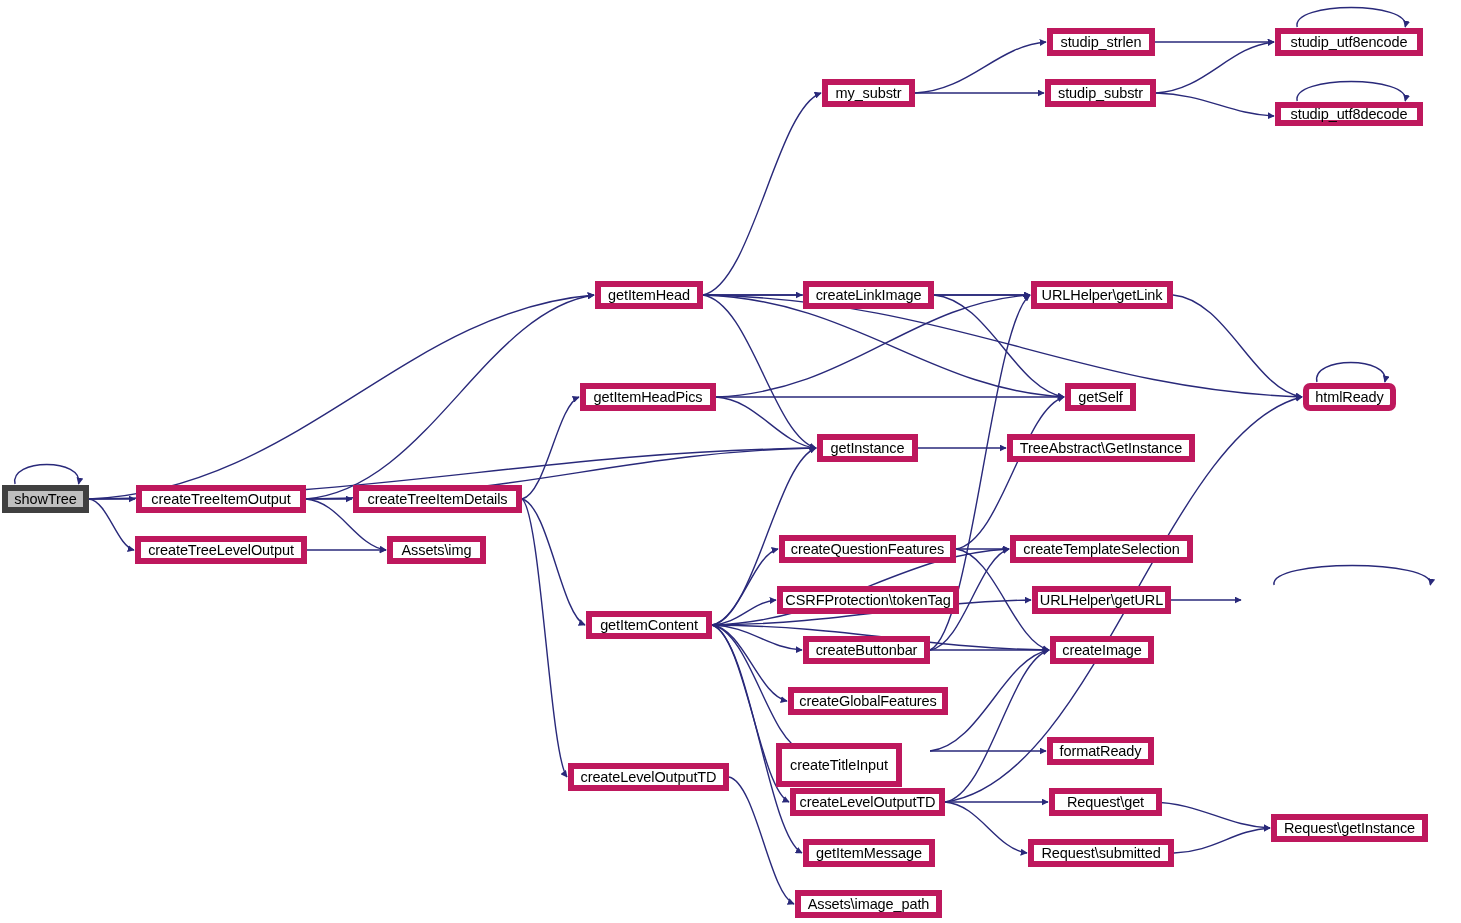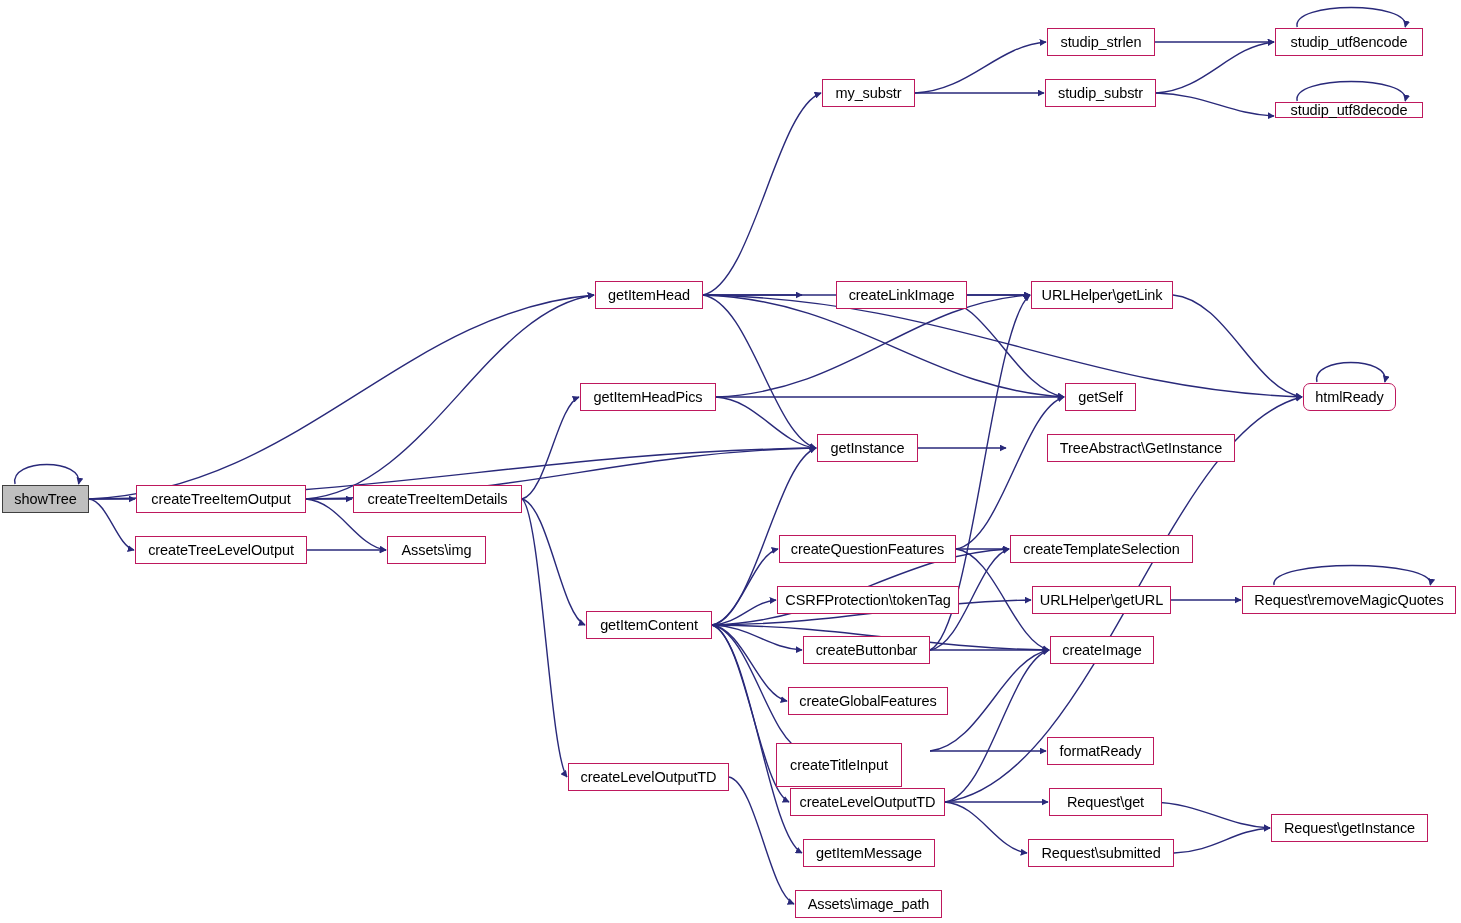--- a/index.html
+++ b/index.html
@@ -26,21 +26,21 @@
   #node-layer {
     position: absolute;
     left: 0;
     top: 0;
     width: 1461px;
     height: 923px;
   }
   .node {
     position: absolute;
     box-sizing: border-box;
-    border: 1px solid #be185d;
+    border: 6px solid #be185d;
     background: #ffffff;
     color: #000000;
     font-size: 14.5px;
     line-height: 1;
     display: flex;
     align-items: center;
     justify-content: center;
     white-space: nowrap;
     letter-spacing: -0.1px;
   }
@@ -152,21 +152,21 @@
       </div>
       <div class="node" style="left: 586px; top: 611px; width: 126px; height: 28px;">
         <span class="node-label">getItemContent</span>
       </div>
       <div class="node" style="left: 568px; top: 763px; width: 161px; height: 28px;">
         <span class="node-label">createLevelOutputTD</span>
       </div>
       <div class="node" style="left: 822px; top: 79px; width: 93px; height: 28px;">
         <span class="node-label">my_substr</span>
       </div>
-      <div class="node" style="left: 836px; top: 281px; width: 131px; height: 28px;">
+      <div class="node" style="left: 803px; top: 281px; width: 131px; height: 28px;">
         <span class="node-label">createLinkImage</span>
       </div>
       <div class="node" style="left: 817px; top: 434px; width: 101px; height: 28px;">
         <span class="node-label">getInstance</span>
       </div>
       <div class="node" style="left: 779px; top: 535px; width: 177px; height: 28px;">
         <span class="node-label">createQuestionFeatures</span>
       </div>
       <div class="node" style="left: 777px; top: 586px; width: 182px; height: 28px;">
         <span class="node-label">CSRFProtection\tokenTag</span>
@@ -194,21 +194,21 @@
       </div>
       <div class="node" style="left: 1045px; top: 79px; width: 111px; height: 28px;">
         <span class="node-label">studip_substr</span>
       </div>
       <div class="node" style="left: 1031px; top: 281px; width: 142px; height: 28px;">
         <span class="node-label">URLHelper\getLink</span>
       </div>
       <div class="node" style="left: 1065px; top: 383px; width: 71px; height: 28px;">
         <span class="node-label">getSelf</span>
       </div>
-      <div class="node" style="left: 1007px; top: 434px; width: 188px; height: 28px; margin-left: 40px;">
+      <div class="node" style="left: 1007px; top: 434px; width: 188px; height: 28px;">
         <span class="node-label">TreeAbstract\GetInstance</span>
       </div>
       <div class="node" style="left: 1010px; top: 535px; width: 183px; height: 28px;">
         <span class="node-label">createTemplateSelection</span>
       </div>
       <div class="node" style="left: 1032px; top: 586px; width: 139px; height: 28px;">
         <span class="node-label">URLHelper\getURL</span>
       </div>
       <div class="node" style="left: 1050px; top: 636px; width: 104px; height: 28px;">
         <span class="node-label">createImage</span>
@@ -218,26 +218,23 @@
       </div>
       <div class="node" style="left: 1049px; top: 788px; width: 113px; height: 28px;">
         <span class="node-label">Request\get</span>
       </div>
       <div class="node" style="left: 1028px; top: 839px; width: 146px; height: 28px;">
         <span class="node-label">Request\submitted</span>
       </div>
       <div class="node" style="left: 1275px; top: 28px; width: 148px; height: 28px;">
         <span class="node-label">studip_utf8encode</span>
       </div>
-      <div class="node" style="left: 1275px; top: 102px; width: 148px; height: 16px;">
+      <div class="node" style="left: 1275px; top: 102px; width: 148px; height: 24px;">
         <span class="node-label">studip_utf8decode</span>
       </div>
       <div class="node" style="left: 1303px; top: 383px; width: 93px; height: 28px; border-radius: 7px;">
         <span class="node-label">htmlReady</span>
-      </div>
-      <div class="node" style="left: 1242px; top: 586px; width: 214px; height: 28px;">
-        <span class="node-label">Request\removeMagicQuotes</span>
       </div>
       <div class="node" style="left: 1271px; top: 814px; width: 157px; height: 28px;">
         <span class="node-label">Request\getInstance</span>
       </div>
     </div>
 </div>
 
 </body></html>

